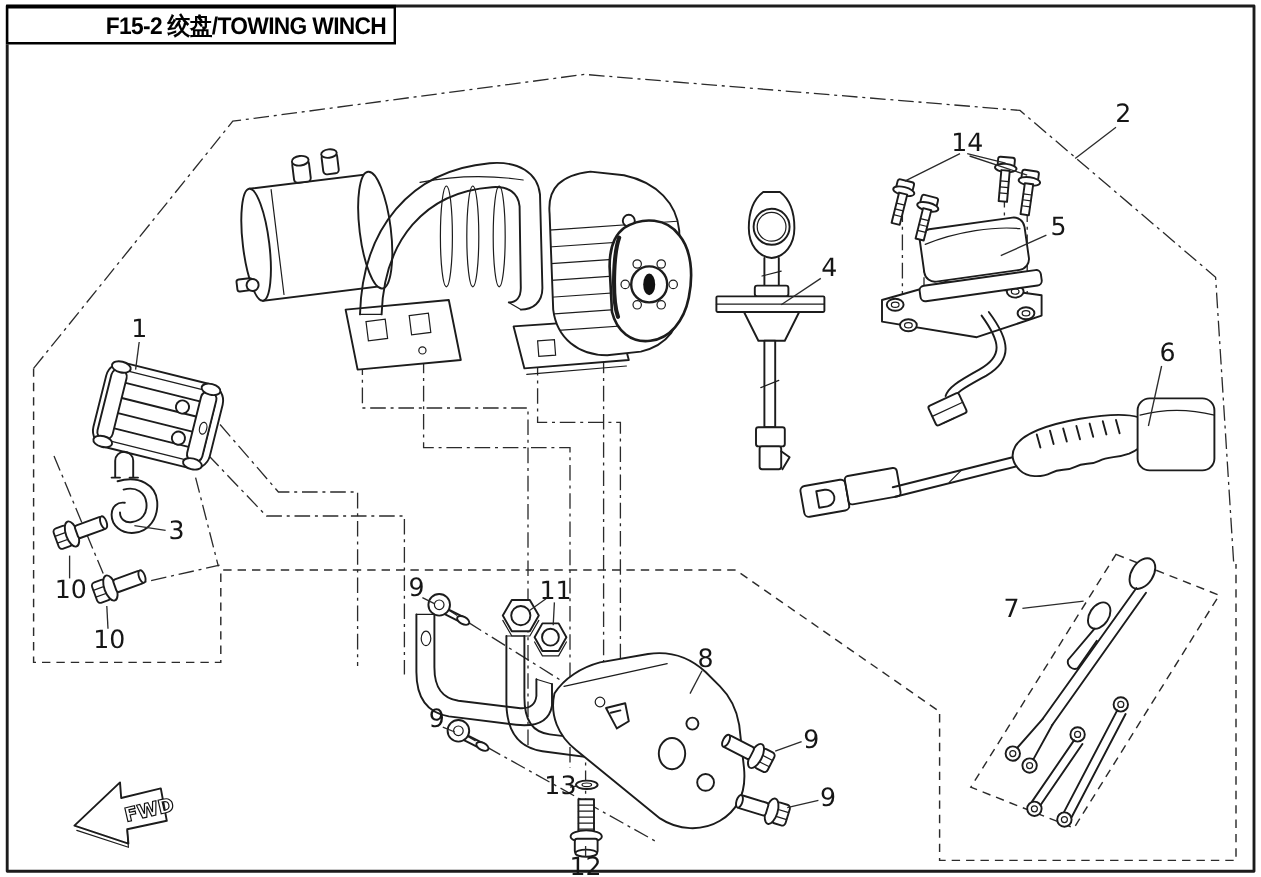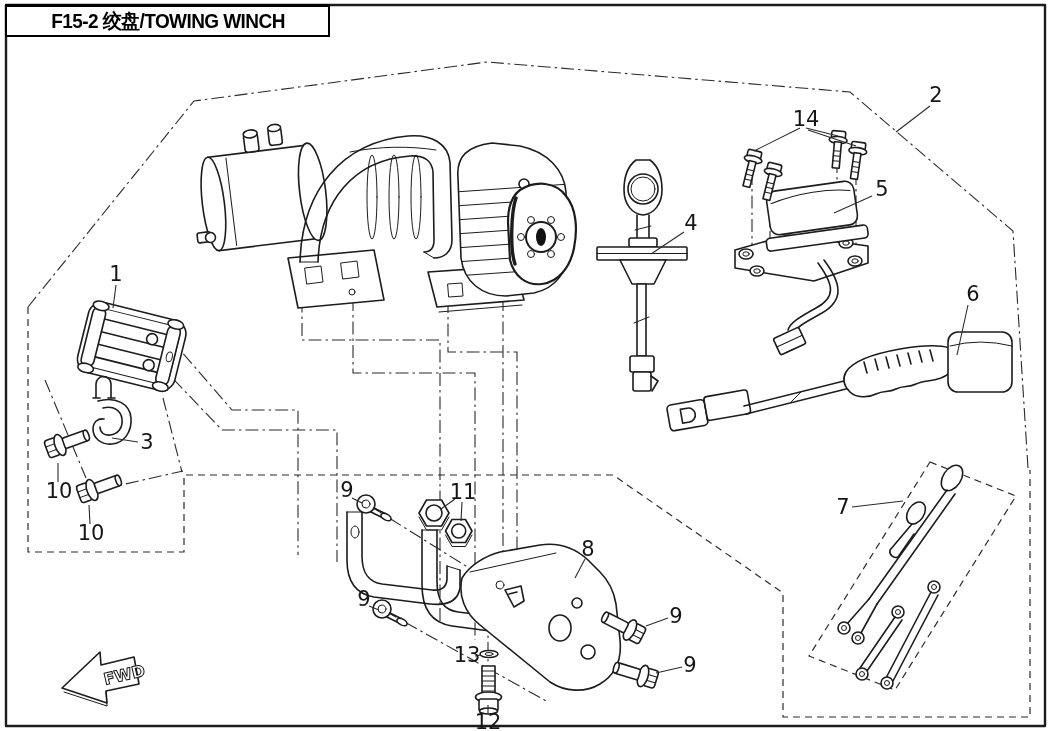--- a/index.html
+++ b/index.html
@@ -2,21 +2,21 @@
 <html><head>
 <meta charset="utf-8">
 <style>
   *{box-sizing:border-box}
   html,body{margin:0;padding:0;background:#fff}
   .page{position:relative;width:1051px;height:731px;background:#fff;overflow:hidden;
         font-family:"Liberation Sans","DejaVu Sans",sans-serif}
   .page svg{position:absolute;left:0;top:0}
   .titlebox{position:absolute;left:5px;top:4px;width:325px;height:33px;
             border:2px solid #000;border-top-width:3px;background:#fff;
-            display:flex;align-items:center;justify-content:center;z-index:5}
+            display:flex;align-items:center;justify-content:flex-end;z-index:5}
   .titlebox span{font-weight:bold;font-size:20px;color:#000;letter-spacing:-0.6px;
                  transform:scaleX(.95);white-space:nowrap}
   
   .s{fill:none;stroke:#1c1c1c;stroke-width:1.6;stroke-linecap:round;stroke-linejoin:round}
   .sf{fill:#fff;stroke:#1c1c1c;stroke-width:1.6;stroke-linejoin:round}
   .t{fill:none;stroke:#1c1c1c;stroke-width:1;stroke-linecap:round}
   .b{stroke-width:2.4}
   .dd{fill:none;stroke:#2b2b2b;stroke-width:1.1;stroke-dasharray:13 4 2.5 4}
   .dash{fill:none;stroke:#2b2b2b;stroke-width:1.2;stroke-dasharray:7 5}
   .lead{fill:none;stroke:#2b2b2b;stroke-width:1.1}

